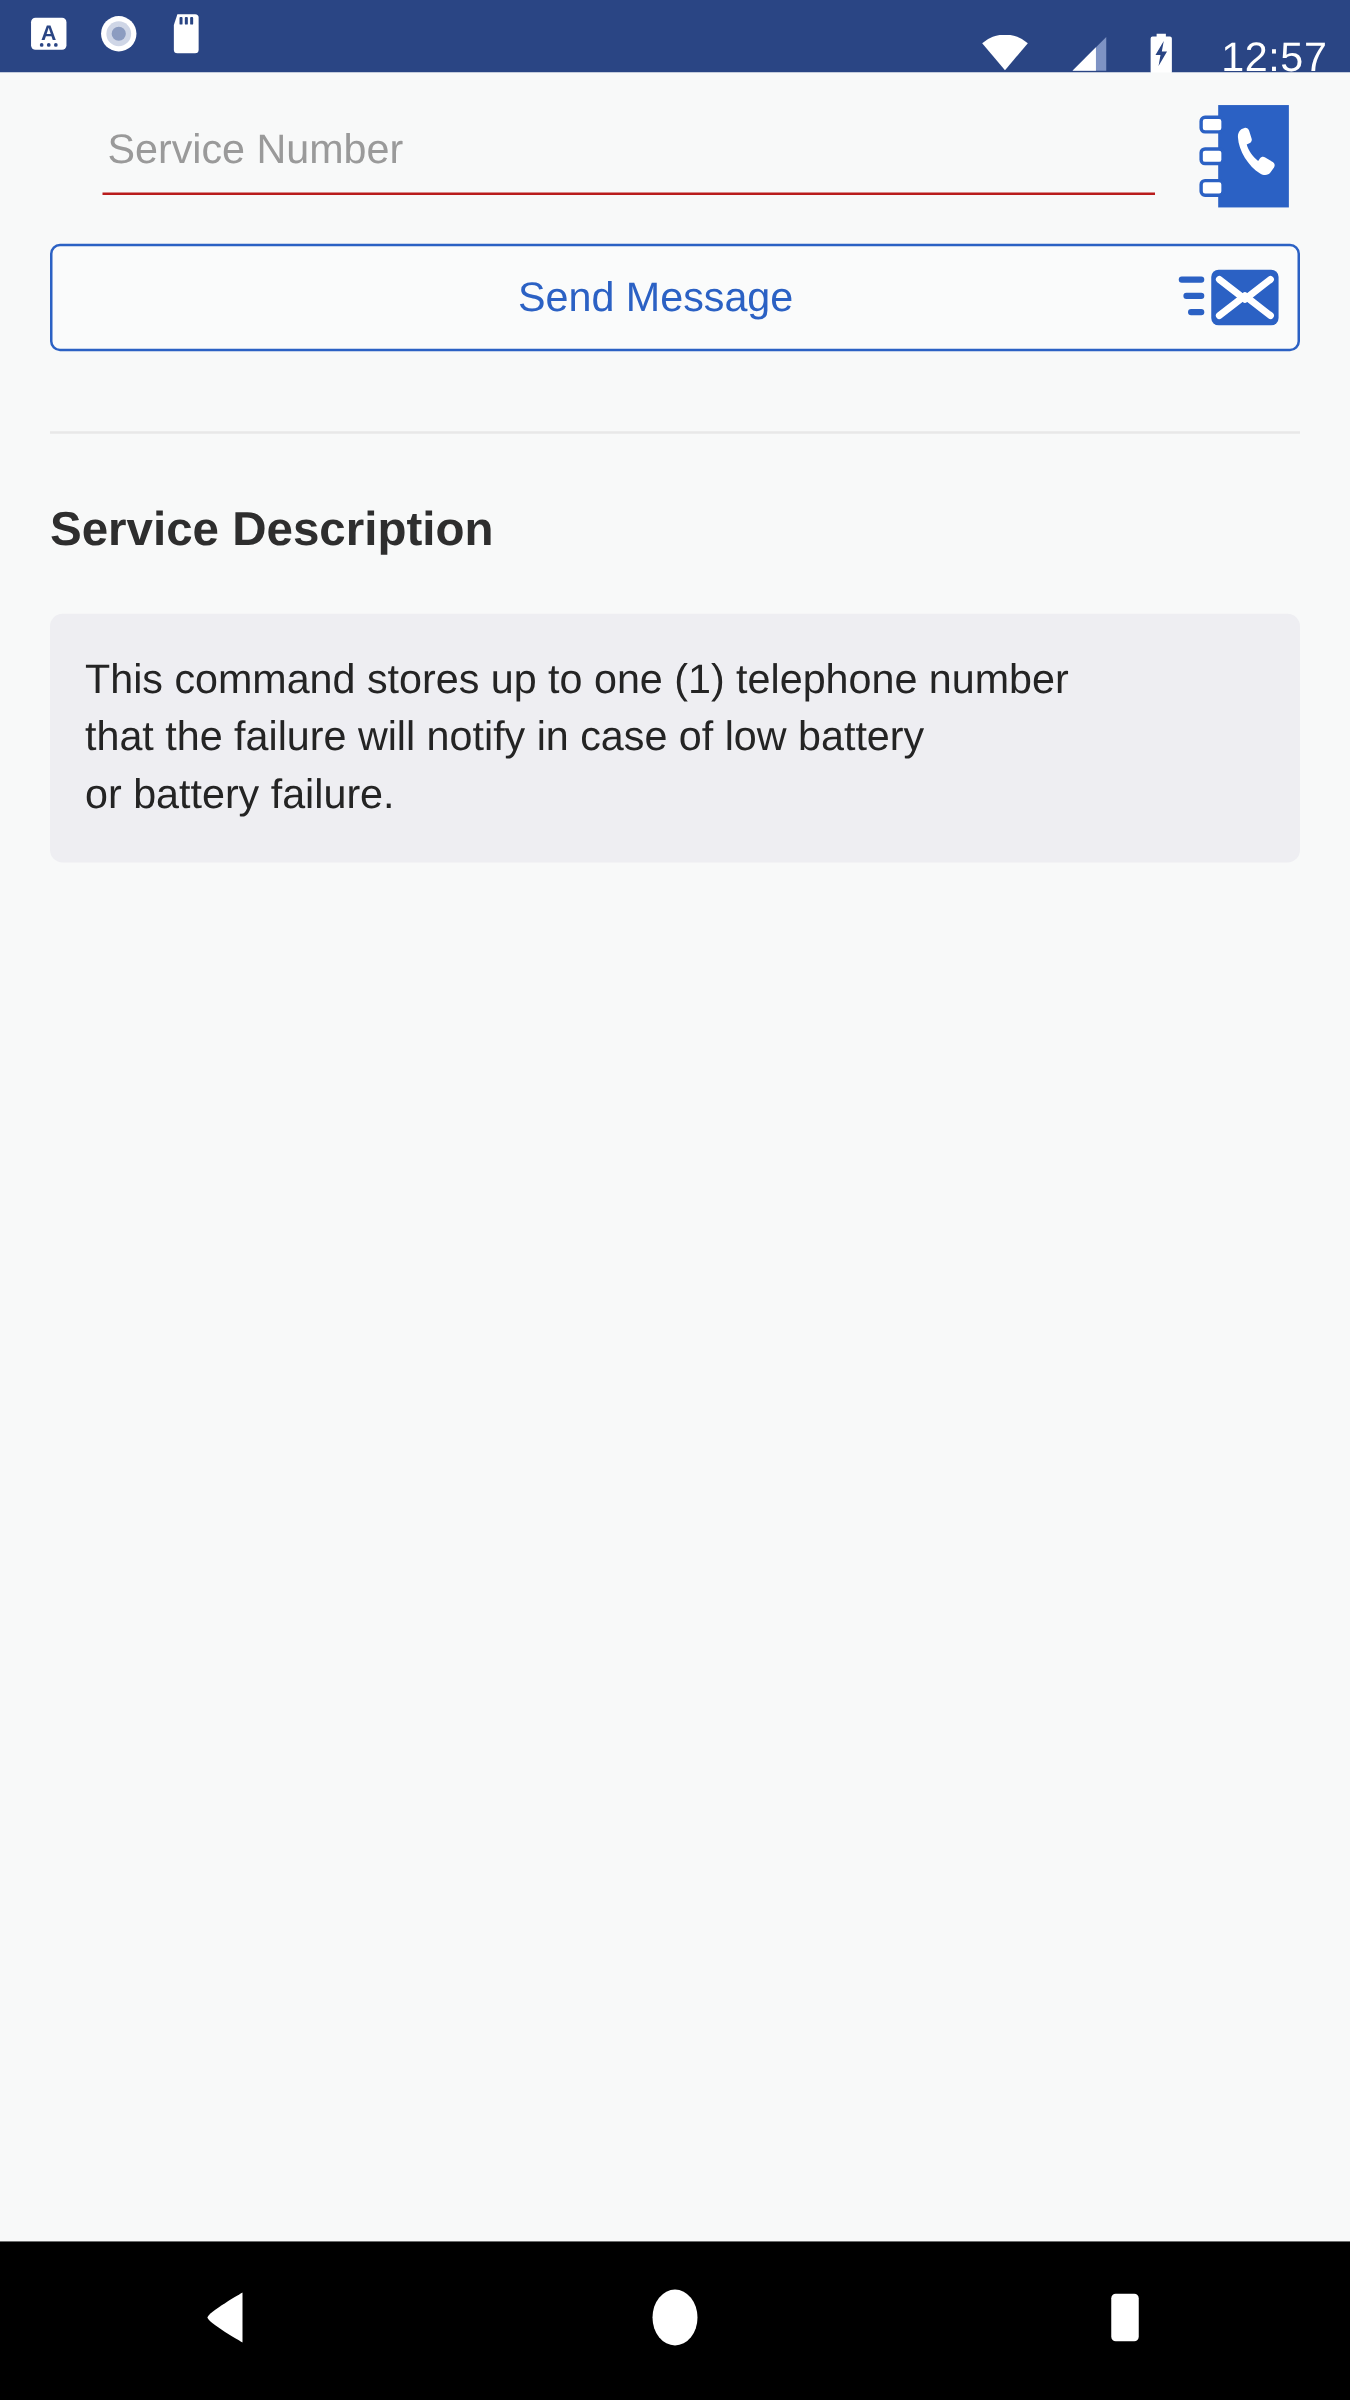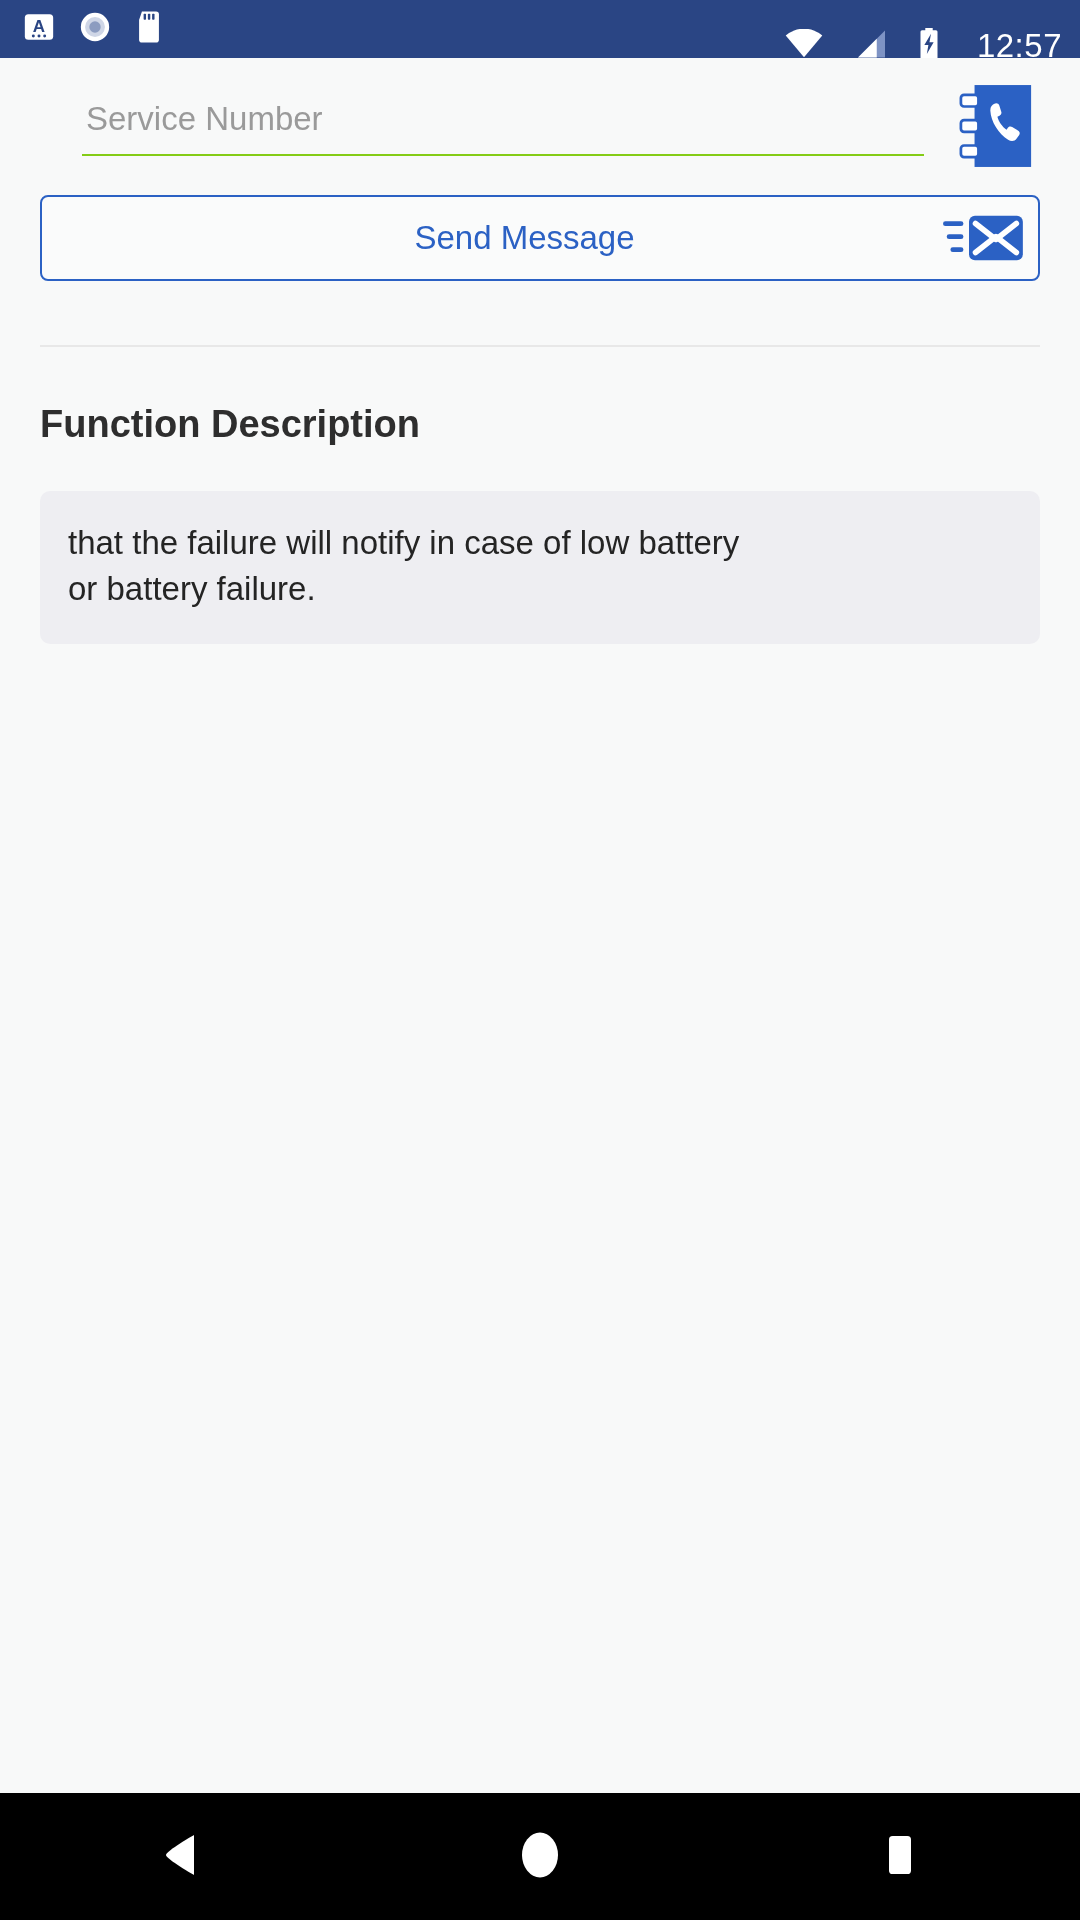--- a/index.html
+++ b/index.html
@@ -72,21 +72,21 @@
   }
   .phone-label {
     font-size:38px; color:#212121;
     white-space:nowrap;
     padding-bottom:8px;
   }
   .phone-input-wrap {
     flex:1 1 auto;
     margin-left:42px;
     margin-right:28px;
-    border-bottom:2px solid #84cc16;
+    border-bottom:2px solid #b91c1c;
     padding-bottom:14px;
   }
   .phone-input {
     width:100%;
     border:none; outline:none; background:transparent;
     font-family:"Liberation Sans", sans-serif;
     font-size:33px;
     color:#212121;
     padding:0 4px 2px 4px;
   }
@@ -241,23 +241,24 @@
           <rect x="6" y="19.0" width="7" height="2.6" rx="1.3" fill="#2b61c4"></rect>
           <rect x="16" y="2" width="29" height="24" rx="3.2" fill="#2b61c4"></rect>
           <path d="M19.5 6.2 L30.5 14.8 L41.5 6.2" stroke="#ffffff" stroke-width="3.0" fill="none" stroke-linecap="round" stroke-linejoin="round"></path>
           <path d="M19.5 21.8 L30.5 13.2 L41.5 21.8" stroke="#ffffff" stroke-width="3.0" fill="none" stroke-linecap="round" stroke-linejoin="round"></path>
         </svg>
       </div>
     </div>
 
     <div class="divider"></div>
 
-    <div class="section-title">Function Description</div>
+    <div class="section-title">Service Description</div>
 
     <div class="desc-card">
+      <div class="desc-line">This command stores up to one (1) telephone number</div>
       <div class="desc-line">that the failure will notify in case of low battery</div>
       <div class="desc-line">or battery failure.</div>
     </div>
 
   </div>
 
   <div class="nav-bar">
     <div class="nav-btn">
       <span>
         <svg width="40" height="46" viewBox="0 0 20 23">

